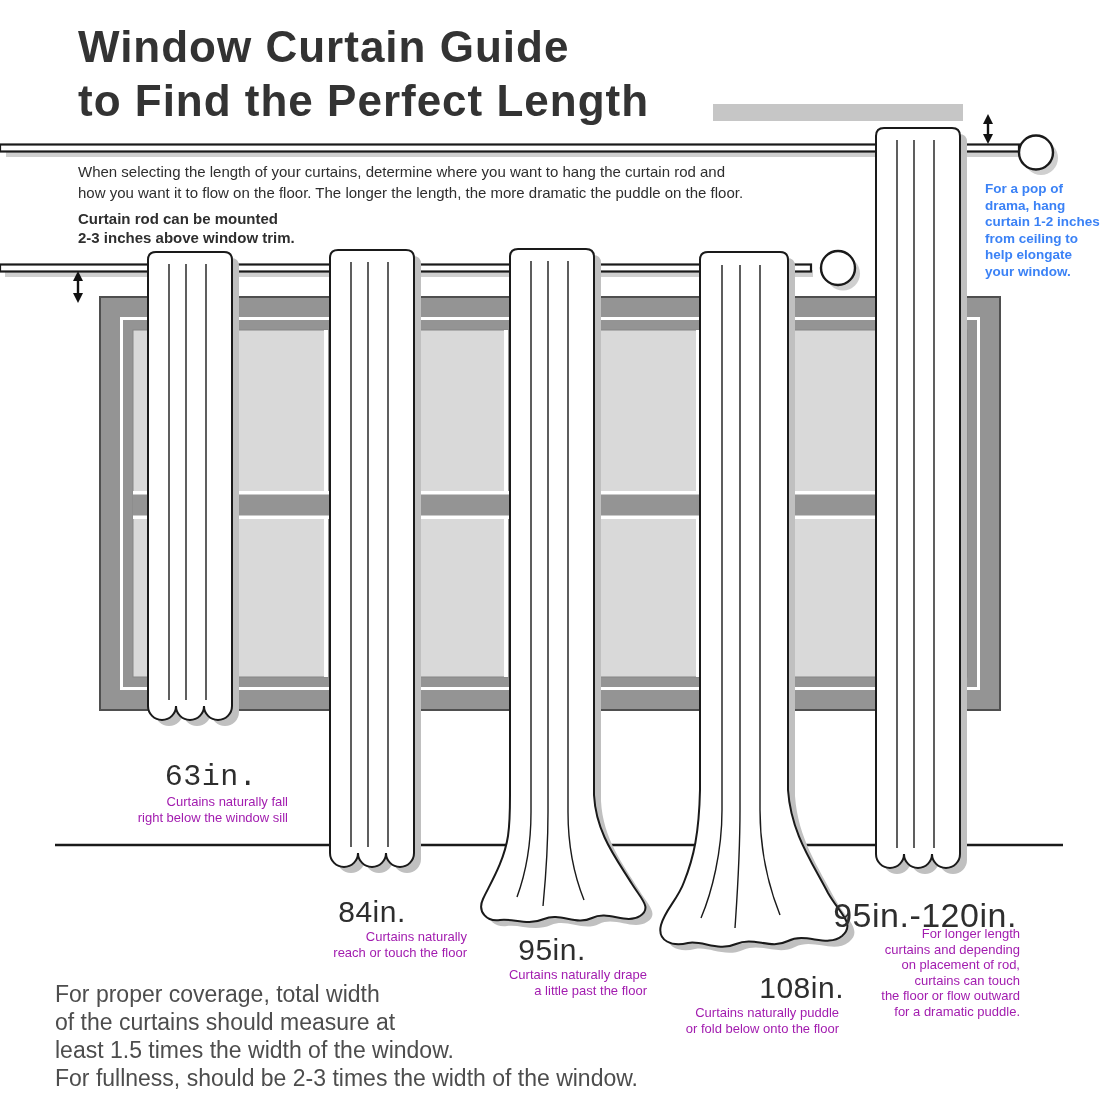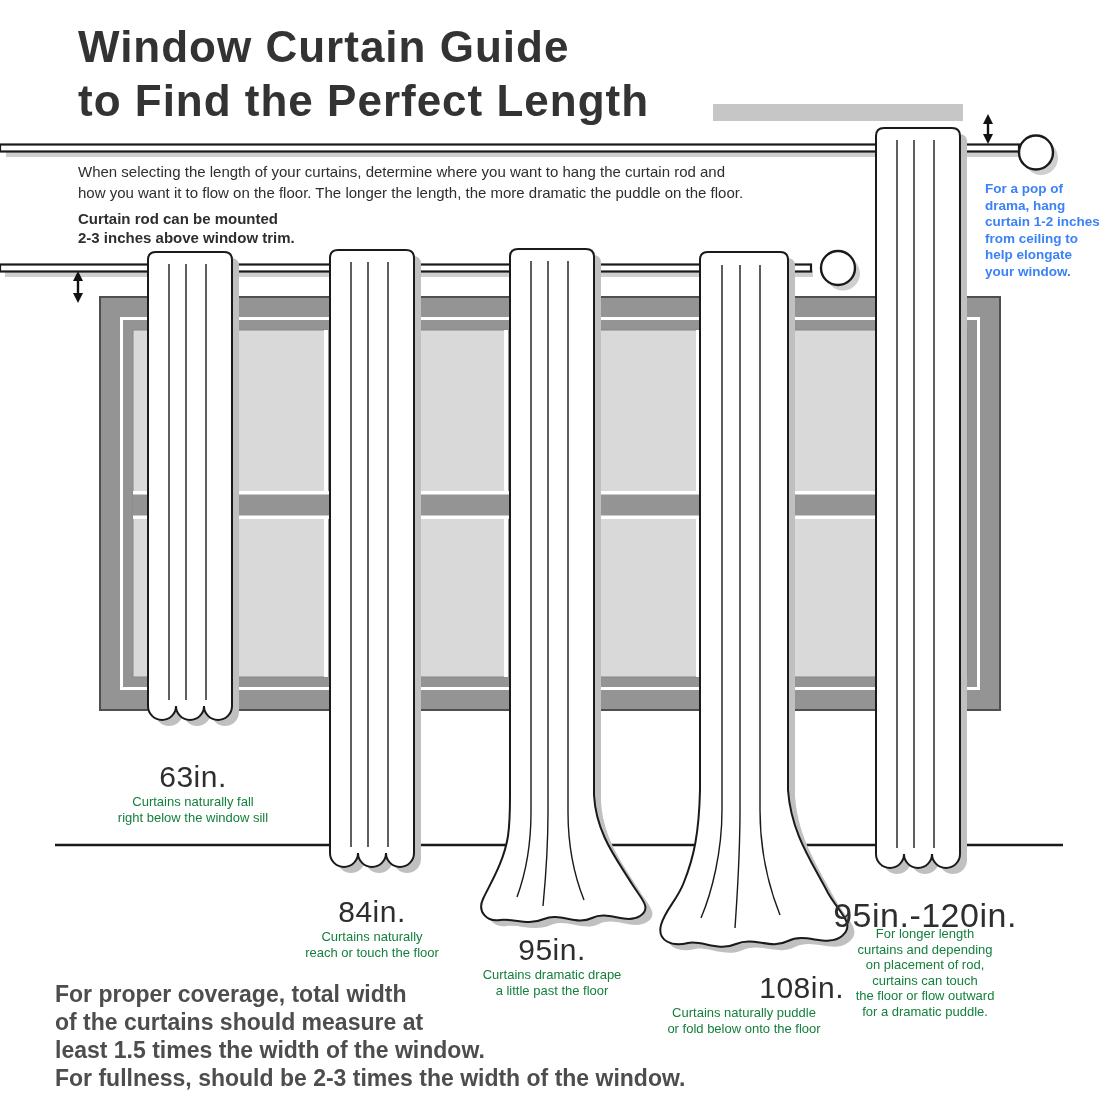--- a/index.html
+++ b/index.html
@@ -14,23 +14,23 @@
   .pre { white-space:pre-line; }
   h1.title {
     font-size:44px; line-height:1.22; font-weight:700;
     letter-spacing:1px; color:#333333; white-space:pre-line;
   }
   .intro { font-size:15px; line-height:1.38; color:#2e2e2e; }
   .bold-note { font-size:15px; font-weight:bold; line-height:1.25; color:#2e2e2e; }
   .drama { font-size:13.5px; font-weight:bold; line-height:16.5px; color:#3b82f6; }
   .len { font-size:30px; color:#2e2e2e; text-align:center; letter-spacing:0.5px; }
   .len.small { font-size:34px; }
-  .cap { font-size:13px; line-height:15.5px; text-align:center; color:#15803d; white-space:pre-line; }
+  .cap { font-size:13px; line-height:15.5px; text-align:right; color:#a21caf; white-space:pre-line; }
   .footer {
-    font-size:23px; font-weight:bold; line-height:28px;
+    font-size:23px; font-weight:normal; line-height:28px;
     color:#4d4d4d; white-space:pre-line;
   }
 </style>
 </head>
 <body>
 
 <div class="canvas">
 
   <svg class="abs" style="left:0;top:0" width="1120" height="1120" viewBox="0 0 1120 1120">
     <defs>
@@ -147,30 +147,30 @@
   <div class="abs bold-note pre" style="left:78px; top:210px; width:260px;">Curtain rod can be mounted
 2-3 inches above window trim.</div>
 
   <div class="abs drama pre" style="left:985px; top:181px; width:132px;">For a pop of
 drama, hang
 curtain 1-2 inches
 from ceiling to
 help elongate
 your window.</div>
 
-  <div class="abs len" style="left:93px; top:760px; width:200px;">63in.</div>
+  <div class="abs len" style="left:111px; top:760px; width:200px;font-family:Liberation Mono, monospace;">63in.</div>
   <div class="abs cap" style="left:98px; top:794px; width:190px;">Curtains naturally fall
 right below the window sill</div>
 
   <div class="abs len" style="left:272px; top:895px; width:200px;">84in.</div>
   <div class="abs cap" style="left:277px; top:929px; width:190px;">Curtains naturally
 reach or touch the floor</div>
 
   <div class="abs len" style="left:452px; top:933px; width:200px;">95in.</div>
-  <div class="abs cap" style="left:457px; top:967px; width:190px;">Curtains dramatic drape
+  <div class="abs cap" style="left:457px; top:967px; width:190px;">Curtains naturally drape
 a little past the floor</div>
 
   <div class="abs len" style="left:644px; top:971px; width:200px;text-align:right;">108in.</div>
   <div class="abs cap" style="left:649px; top:1005px; width:190px;">Curtains naturally puddle
 or fold below onto the floor</div>
 
   <div class="abs len small" style="left:825px; top:896px; width:200px;">95in.-120in.</div>
   <div class="abs cap" style="left:830px; top:926px; width:190px;">For longer length
 curtains and depending
 on placement of rod,

